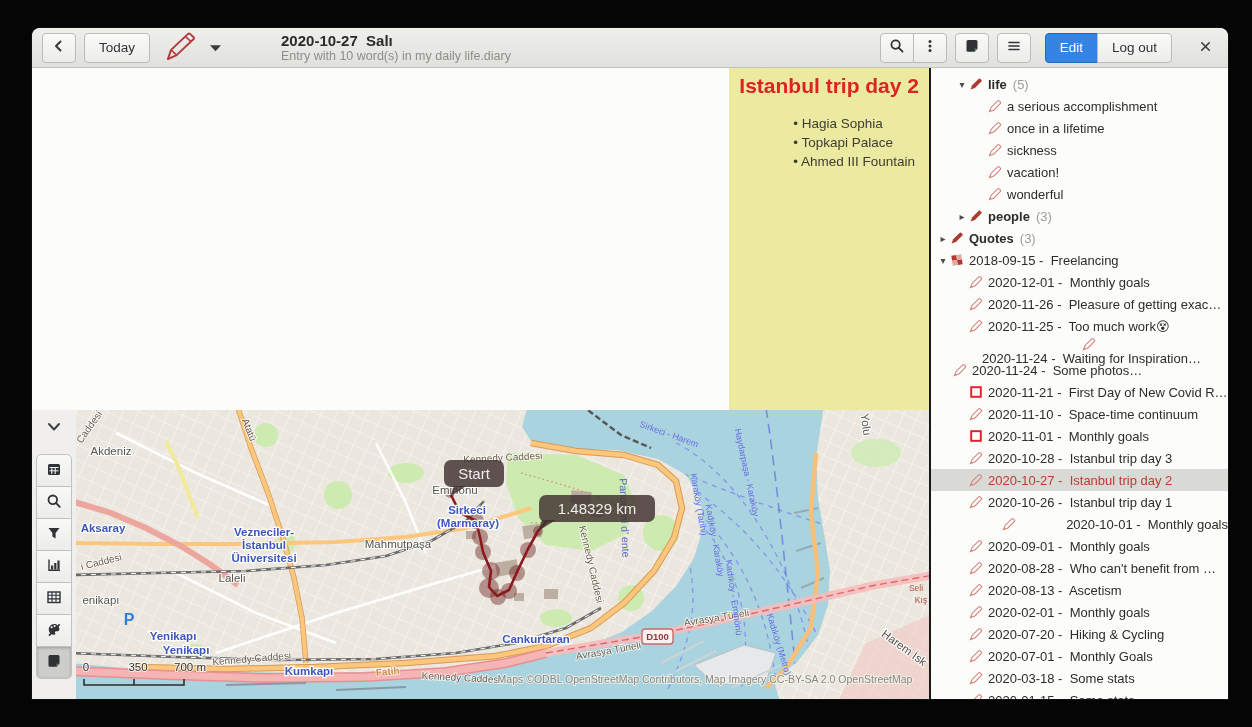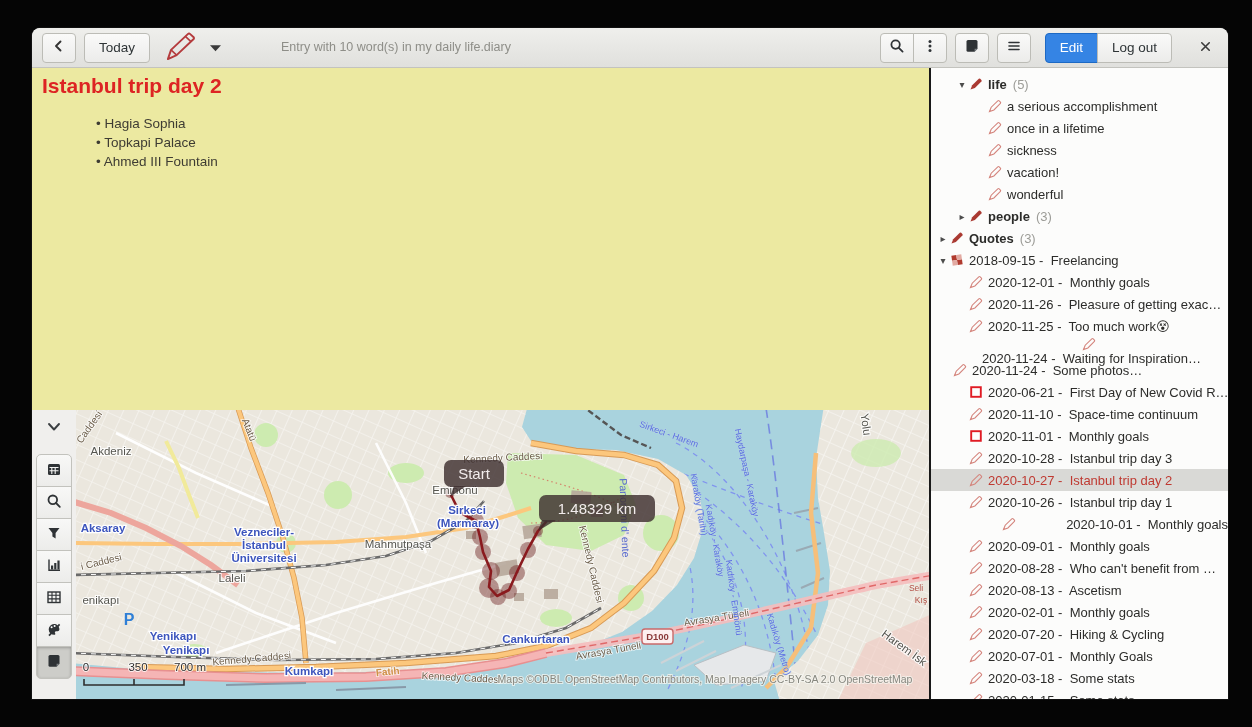--- a/index.html
+++ b/index.html
@@ -23,21 +23,21 @@
   .linked .btn:last-child{border-radius:0 4px 4px 0;}
   .suggested{background:#3584e4 !important;border-color:#1d69c4 !important;color:#ffffff !important;}
   .title-block{margin-left:56px;line-height:1.15;}
   .title-main{font-size:15px;font-weight:bold;color:#2b2b2b;white-space:pre;}
   .title-sub{font-size:12.5px;color:#8e8e88;}
   .right-cluster{margin-left:auto;display:flex;align-items:center;padding-left:8px;}
   .gap8{width:8px;}.gap14{width:14px;}.gap20{width:20px;}
   .logo-btn{display:flex;align-items:center;gap:10px;padding:0 4px;}
   
   .main{display:flex;height:631px;}
-  .leftcol{width:897px;display:flex;flex-direction:column;}
+  .leftcol{width:897px;display:flex;flex-direction:column;align-items:flex-end;}
   .divider{width:2px;background:#191919;}
   .sidebar{flex:1;background:#fcfcfb;overflow:hidden;padding-top:5px;box-sizing:border-box;}
   
   .editor{height:342px;background:#ece9a1;box-sizing:border-box;padding:6px 10px;overflow:hidden;}
   .entry-heading{font-size:21px;font-weight:bold;color:#dd2423;margin:0;}
   .bullets{list-style:none;margin:16px 0 0 0;padding:0 0 0 54px;}
   .bullets li{font-size:13.5px;color:#3e3c33;line-height:19px;white-space:pre;}
   .bullets li::before{content:"• ";}
   
   .maprow{height:289px;display:flex;background:#f0efed;}
@@ -95,20 +95,21 @@
           <path d="M18.6,6.1 L23.2,10.4 M6.8,17.2 L11.4,21.5" fill="none" stroke="#b43b3d" stroke-width="1.3"></path>
         </svg>
       </span>
       <span>
         <svg width="11" height="7" viewBox="0 0 10 6">
             <path d="M0,0 H10 L5,5.5 Z" fill="#3a3a3a"></path>
           </svg>
       </span>
     </button>
     <div class="title-block">
+      <div class="title-main">2020-10-27  Salı</div>
       <div class="title-sub">Entry with 10 word(s) in my daily life.diary</div>
     </div>
 
     <div class="right-cluster">
       <div class="linked">
         <button class="btn icon-btn">
           <span>
             <svg width="16" height="16" viewBox="0 0 16 16">
                 <circle cx="6.6" cy="6.6" r="4.2" fill="none" stroke="#2f3336" stroke-width="1.8"></circle>
                 <path d="M9.8,9.8 L13.6,13.6" stroke="#2f3336" stroke-width="1.8" stroke-linecap="round"></path>
@@ -553,21 +554,21 @@
             </span>
             <span class="tlabel">2020-11-24 -  Some photos…</span>
           </div>
           <div class="tree-row" style="padding-left: 24px;">
             <span class="exp"></span>
             <span class="ticon">
               <svg width="14" height="14" viewBox="0 0 14 14">
                 <rect x="2.2" y="2.2" width="9.6" height="9.6" fill="#fdfdfc" stroke="#e01b24" stroke-width="1.9"></rect>
               </svg>
             </span>
-            <span class="tlabel">2020-06-21 -  First Day of New Covid R…</span>
+            <span class="tlabel">2020-11-21 -  First Day of New Covid R…</span>
           </div>
           <div class="tree-row" style="padding-left: 24px;">
             <span class="exp"></span>
             <span class="ticon">
               <svg width="14" height="14" viewBox="0 0 14 14">
                 <path d="M1.5,12.5 L3.2,8.2 L9.8,1.8 Q10.5,1.2 11.2,1.8 L12.4,3 Q13,3.7 12.4,4.4 L5.9,10.9 Z" fill="none" stroke="#d4847c" stroke-width="1.1"></path>
               </svg>
             </span>
             <span class="tlabel">2020-11-10 -  Space-time continuum</span>
           </div>

